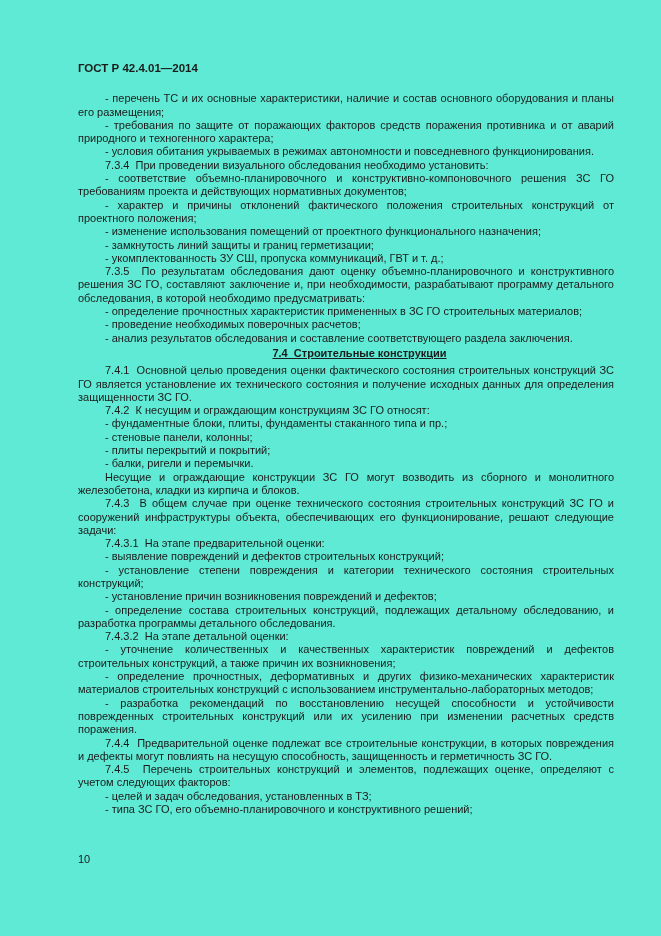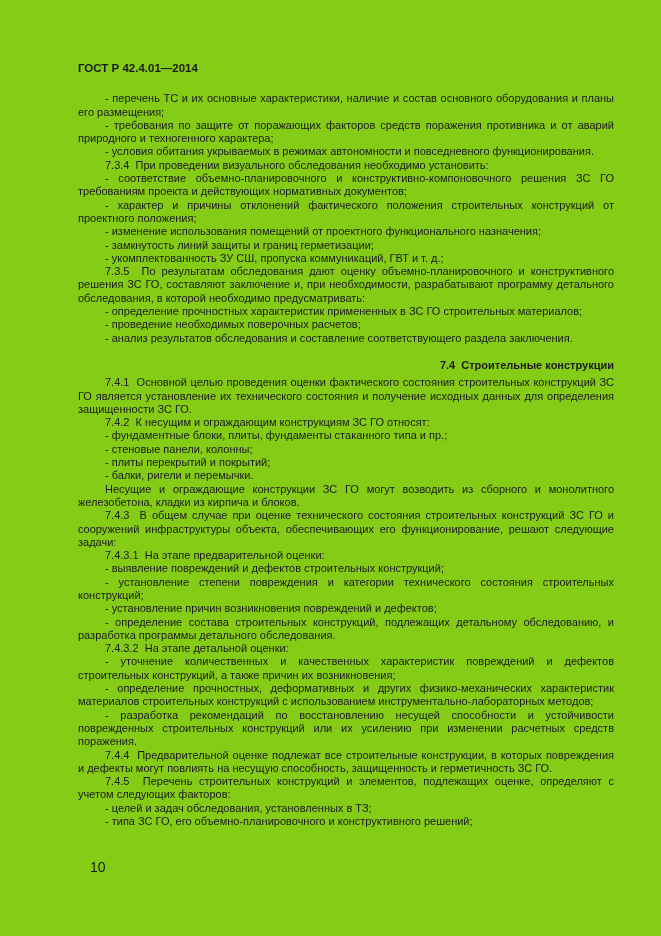--- a/index.html
+++ b/index.html
@@ -5,50 +5,50 @@
   html, body {
     margin: 0;
     padding: 0;
     background: #ffffff;
   }
   .page {
     position: relative;
     width: 661px;
     height: 936px;
     box-sizing: border-box;
-    background: #84cc16;
+    background: #5eead4;
     padding: 62px 47px 0 78px;
     font-family: "Liberation Sans", sans-serif;
     font-size: 11px;
     line-height: 13.3px;
     color: #1b1b1b;
     overflow: hidden;
   }
   .doc-header {
     font-weight: 700;
     font-size: 11.5px;
     margin: 0 0 17px 0;
   }
   .doc-body p {
     margin: 0;
     text-indent: 27px;
     text-align: justify;
   }
   .doc-body p.heading {
     font-weight: 700;
-    margin: 14px 0 4px 0;
-    text-align: right;
+    margin: 2px 0 4px 0;
+    text-align: center;
+    text-decoration: underline;
   }
   .page-number {
     position: absolute;
-    left: 90px;
+    left: 78px;
     top: 853px;
-    font-size: 14px;
+    font-size: 11px;
     color: #1b1b1b;
-    margin-top: 8px;
   }
 </style>
 </head>
 <body>
 
 <div class="page">
   <p class="doc-header">ГОСТ Р 42.4.01—2014</p>
 
   <div class="doc-body">
       <p>- перечень ТС и их основные характеристики, наличие и состав основного оборудования и планы его размещения;</p>

